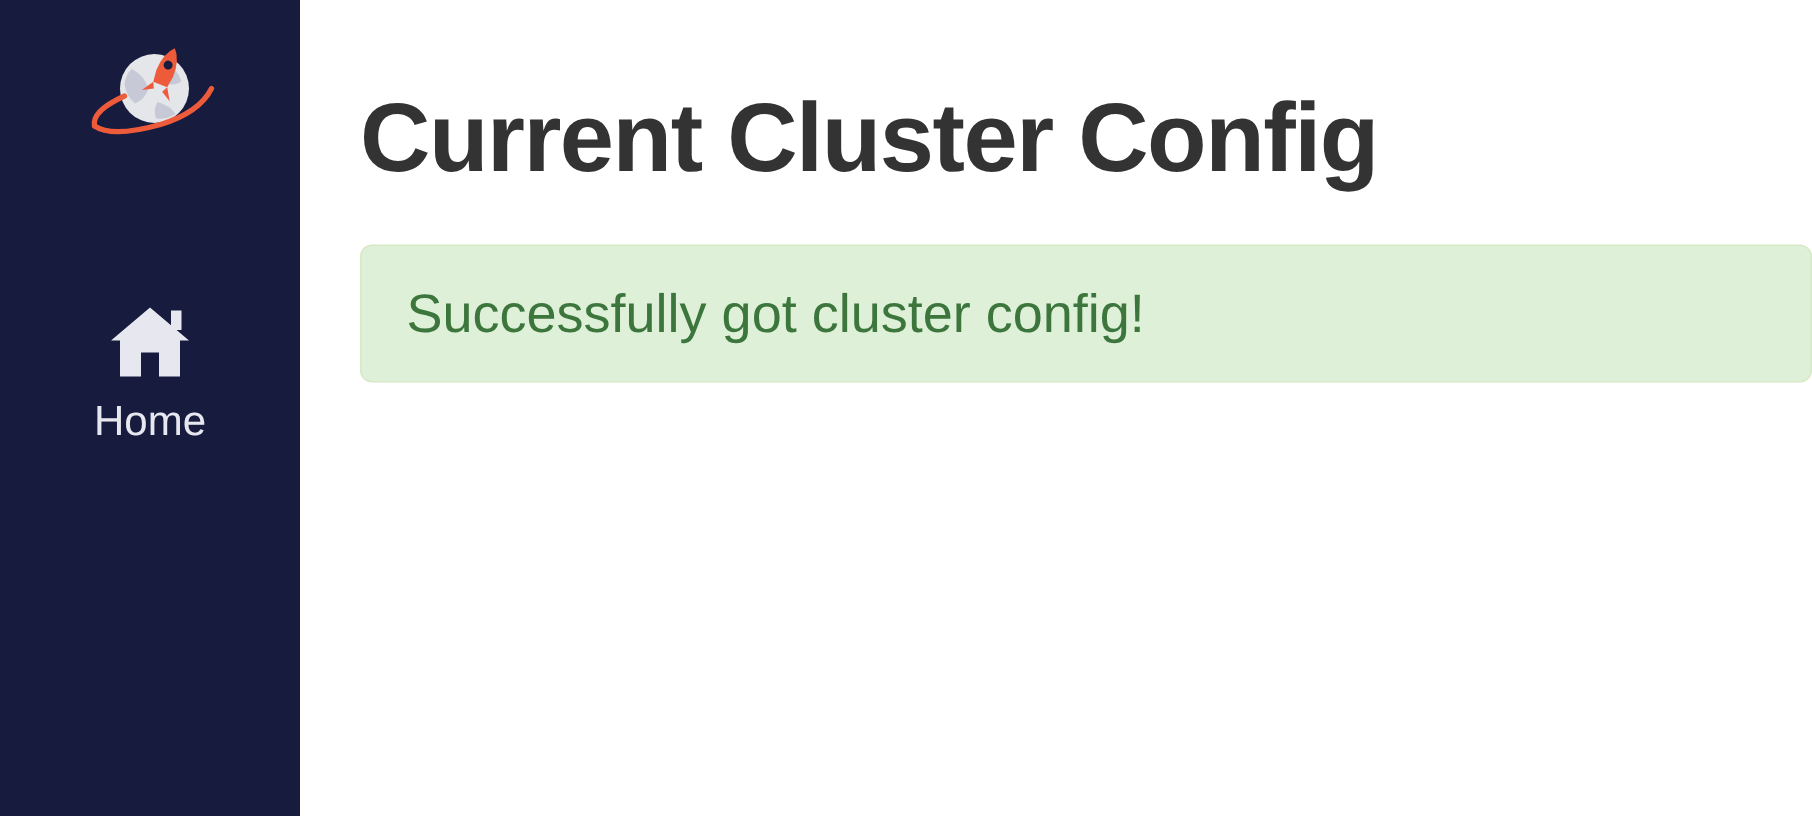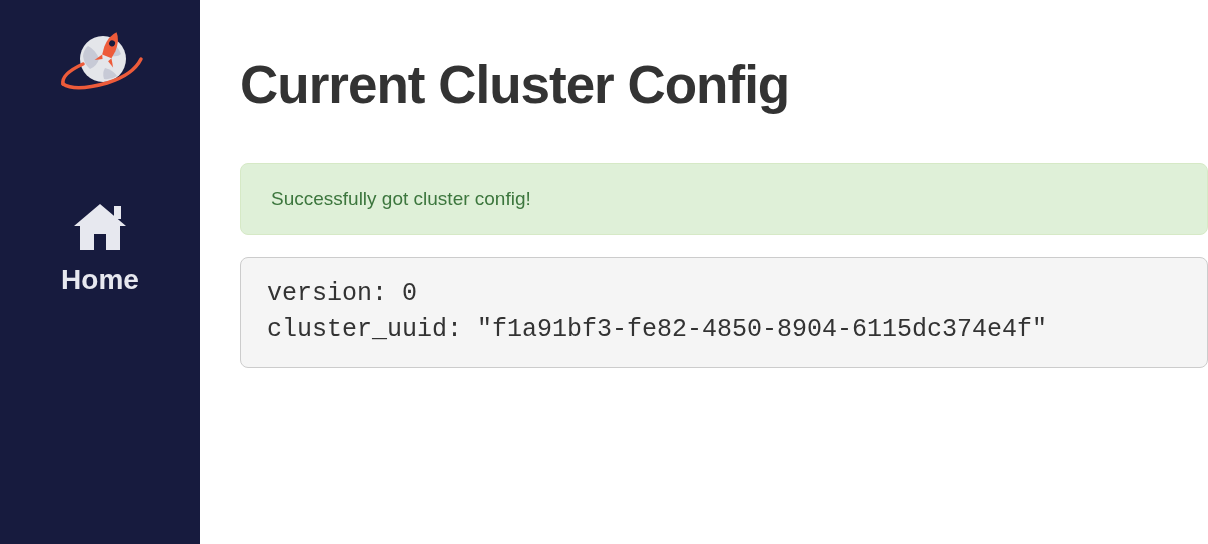--- a/index.html
+++ b/index.html
@@ -34,42 +34,42 @@
       width: 100%;
     }
     .nav-item .icon-wrap {
       height: 58px;
       display: flex;
       align-items: center;
       justify-content: center;
     }
     .nav-item .nav-label {
       font-size: 28px;
-      font-weight: 700;
+      font-weight: 400;
       margin-top: 8px;
     }
     .main {
       flex: 1;
       padding: 54px 0 0 40px;
     }
     .page-title {
-      font-size: 53px;
+      font-size: 65px;
       font-weight: 600;
       color: #333333;
       letter-spacing: -1px;
-      margin-bottom: 48px;
+      margin-bottom: 34px;
     }
     .alert-success {
       background: #dff0d8;
       border: 1px solid #d6e9c6;
       border-radius: 8px;
       padding: 24px 30px;
       color: #3c763d;
-      font-size: 19px;
-      margin-bottom: 22px;
+      font-size: 36px;
+      margin-bottom: 39px;
       width: 100%;
     }
     .config-block {
       background: #f5f5f5;
       border: 1px solid #cccccc;
       border-radius: 8px;
       padding: 18px 26px;
       font-family: Menlo, Monaco, Consolas, "Courier New", monospace;
       font-size: 25px;
       color: #333333;
@@ -114,15 +114,13 @@
 
 </div>
 
 <div class="main">
   <h1 class="page-title">Current Cluster Config</h1>
 
   <div class="alert-success">
     <span>Successfully got cluster config!</span>
   </div>
 
-  <pre class="config-block">version: 0
-cluster_uuid: "f1a91bf3-fe82-4850-8904-6115dc374e4f"</pre>
 </div>
 
 </body></html>

